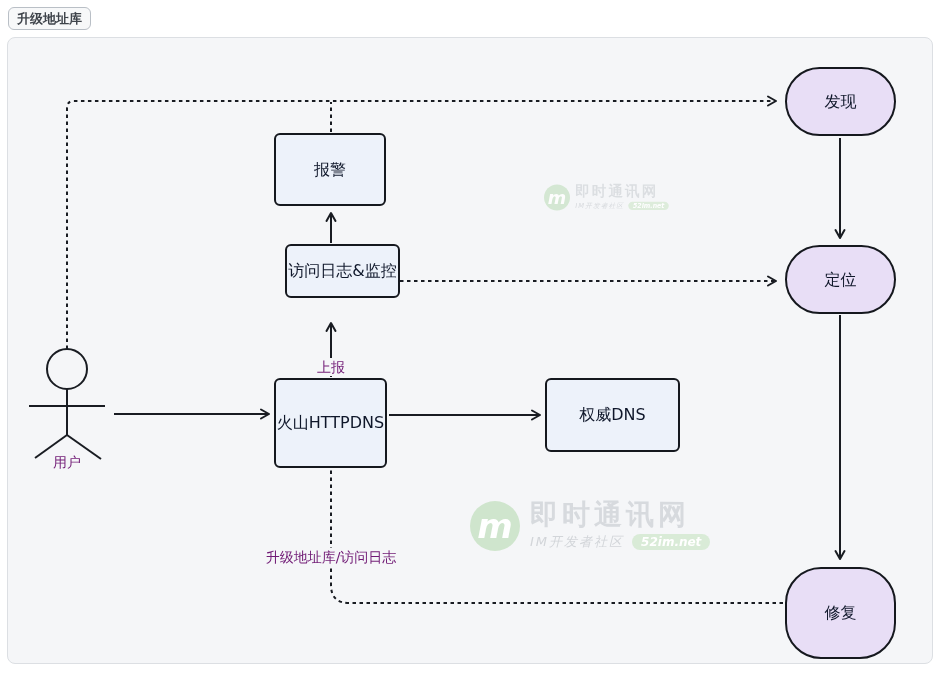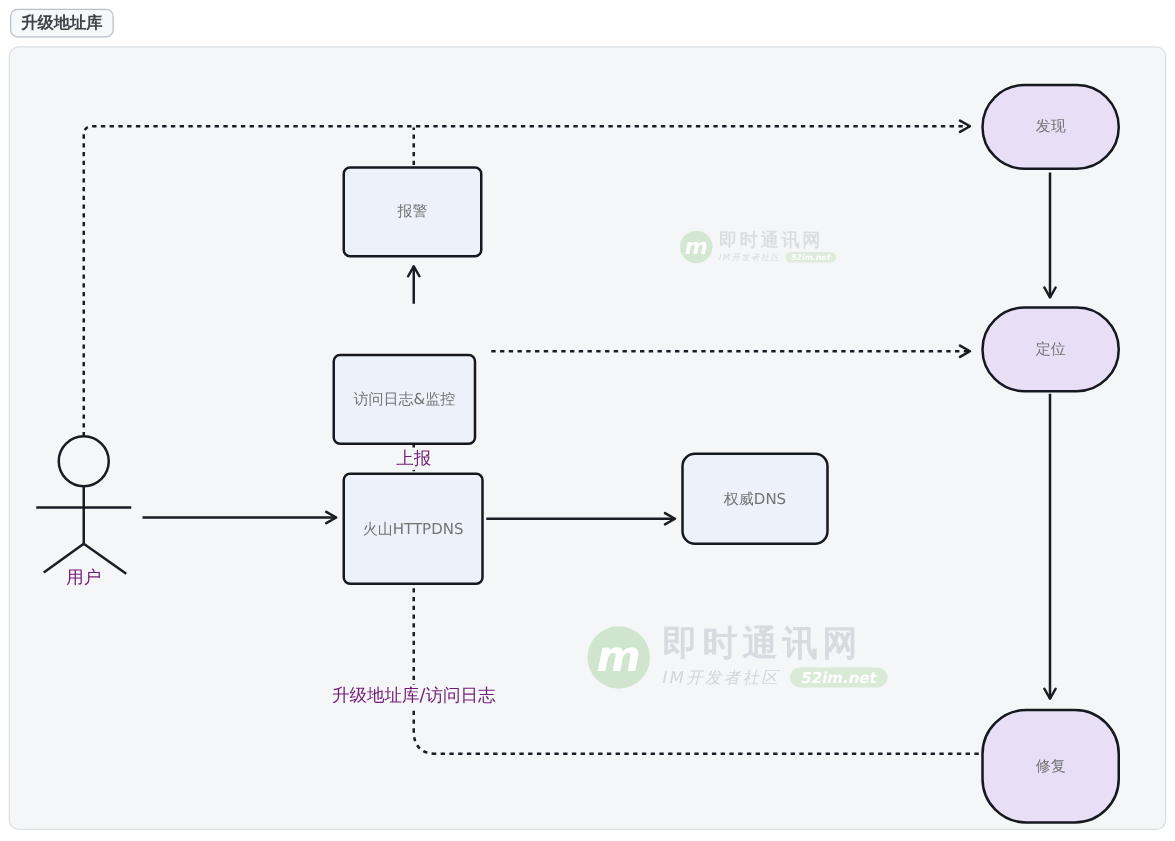--- a/index.html
+++ b/index.html
@@ -30,31 +30,31 @@
     border: 1px solid #dcdfe3;
     border-radius: 8px;
   }
   .edges-svg { position: absolute; left: 0; top: 0; }
 
   
   .node {
     position: absolute;
     display: flex; align-items: center; justify-content: center;
     border: 2px solid #15181e;
-    font-size: 12px; color: #737373;
+    font-size: 16px; color: #0f172a;
     text-align: right;
     line-height: 1.2;
   }
   .rect-node    { background: #edf2fa; border-radius: 6px; }
   .stadium-node { background: #e8def6; border-radius: 36px; }
 
   #node-alarm    { left: 266px; top:  95px; width: 112px; height: 73px; }
-  #node-logs     { left: 258px; top: 206px; width: 115px; height: 73px; margin-top: 39px; }
+  #node-logs     { left: 277px; top: 206px; width: 115px; height: 54px; }
   #node-httpdns  { left: 266px; top: 340px; width: 113px; height: 90px; }
-  #node-authdns  { left: 537px; top: 324px; width: 118px; height: 74px; border-radius: 11px; }
+  #node-authdns  { left: 537px; top: 340px; width: 135px; height: 74px; }
   #node-discover { left: 777px; top:  29px; width: 111px; height: 69px; }
   #node-locate   { left: 777px; top: 207px; width: 111px; height: 69px; }
   #node-fix      { left: 777px; top: 529px; width: 111px; height: 92px; }
 
   
   .edge-label {
     position: absolute;
     transform: translateX(-50%);
     background: #f5f6f8;
     padding: 0 4px;

